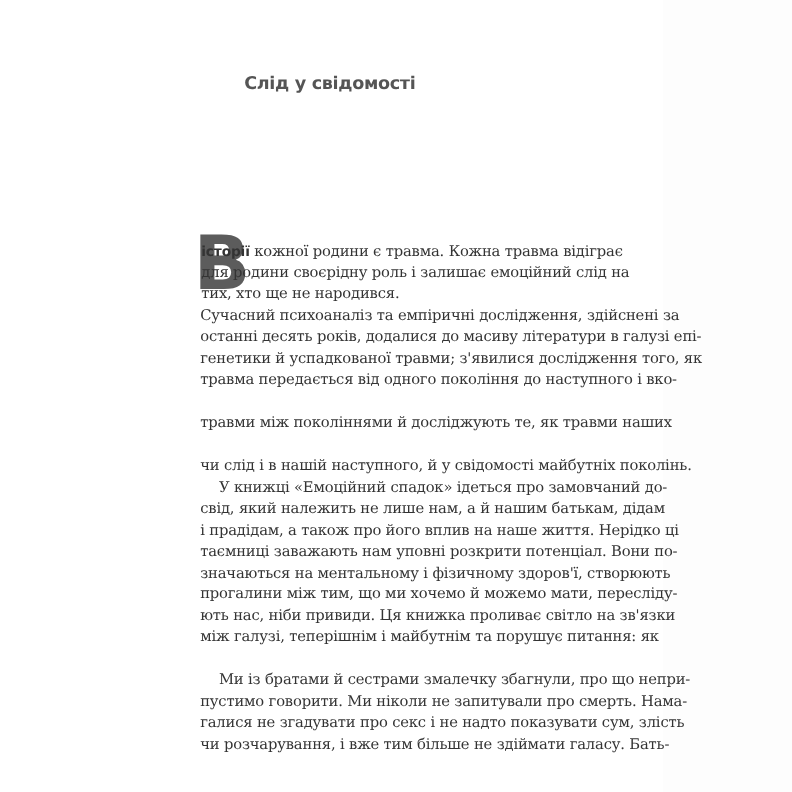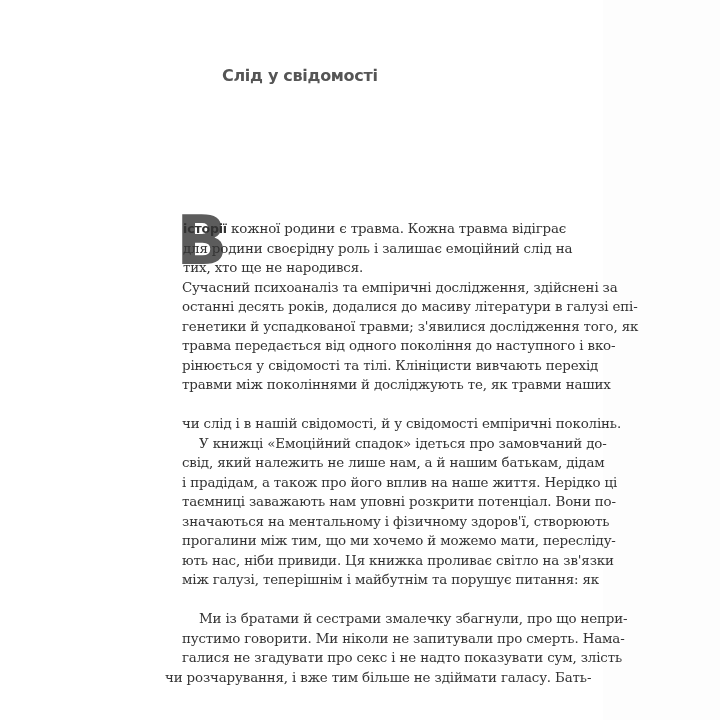--- a/index.html
+++ b/index.html
@@ -86,31 +86,30 @@
   <div class="text-block">
 
     <div class="line" style="left:183px; top:239px; width:355px;">для родини своєрідну роль і залишає емоційний слід на</div>
     <div class="line" style="left:183px; top:219px; width:355px;"><span class="bold-word">історії</span><span> кожної родини є травма. Кожна травма відіграє</span></div>
     <div class="line last" style="left:183px; top:258px; width:355px;">тих, хто ще не народився.</div>
 
     <div class="line" style="left:182px; top:278px; width:356px;">Сучасний психоаналіз та емпіричні дослідження, здійснені за</div>
     <div class="line" style="left:182px; top:297px; width:356px;">останні десять років, додалися до масиву літератури в галузі епі-</div>
     <div class="line" style="left:182px; top:317px; width:356px;">генетики й успадкованої травми; з'явилися дослідження того, як</div>
     <div class="line" style="left:182px; top:336px; width:356px;">травма передається від одного покоління до наступного і вко-</div>
-    <div class="line" style="left:182px; top:356px; width:356px;">рінюється у свідомості та тілі. Клініцисти вивчають перехід</div>
     <div class="line" style="left:182px; top:375px; width:356px;">травми між поколіннями й досліджують те, як травми наших</div>
-    <div class="line" style="left:182px; top:414px; width:356px;">чи слід і в нашій свідомості, й у свідомості емпіричні поколінь.</div>
+    <div class="line" style="left:182px; top:414px; width:356px;">чи слід і в нашій наступного, й у свідомості майбутніх поколінь.</div>
 
     <div class="line" style="left:199px; top:434px; width:339px;">У книжці «Емоційний спадок» ідеться про замовчаний до-</div>
     <div class="line" style="left:182px; top:453px; width:356px;">свід, який належить не лише нам, а й нашим батькам, дідам</div>
     <div class="line" style="left:182px; top:473px; width:356px;">і прадідам, а також про його вплив на наше життя. Нерідко ці</div>
     <div class="line" style="left:182px; top:492px; width:356px;">таємниці заважають нам уповні розкрити потенціал. Вони по-</div>
     <div class="line" style="left:182px; top:512px; width:356px;">значаються на ментальному і фізичному здоров'ї, створюють</div>
     <div class="line" style="left:182px; top:531px; width:356px;">прогалини між тим, що ми хочемо й можемо мати, пересліду-</div>
     <div class="line" style="left:182px; top:551px; width:356px;">ють нас, ніби привиди. Ця книжка проливає світло на зв'язки</div>
     <div class="line" style="left:182px; top:570px; width:356px;">між галузі, теперішнім і майбутнім та порушує питання: як</div>
 
     <div class="line" style="left:199px; top:609px; width:339px;">Ми із братами й сестрами змалечку збагнули, про що непри-</div>
     <div class="line" style="left:182px; top:629px; width:356px;">пустимо говорити. Ми ніколи не запитували про смерть. Нама-</div>
     <div class="line" style="left:182px; top:648px; width:356px;">галися не згадувати про секс і не надто показувати сум, злість</div>
-    <div class="line" style="left:165px; top:668px; width:356px;">чи розчарування, і вже тим більше не здіймати галасу. Бать-</div>
+    <div class="line" style="left:182px; top:668px; width:356px;">чи розчарування, і вже тим більше не здіймати галасу. Бать-</div>
   </div>
 </div>
 
 </body></html>

